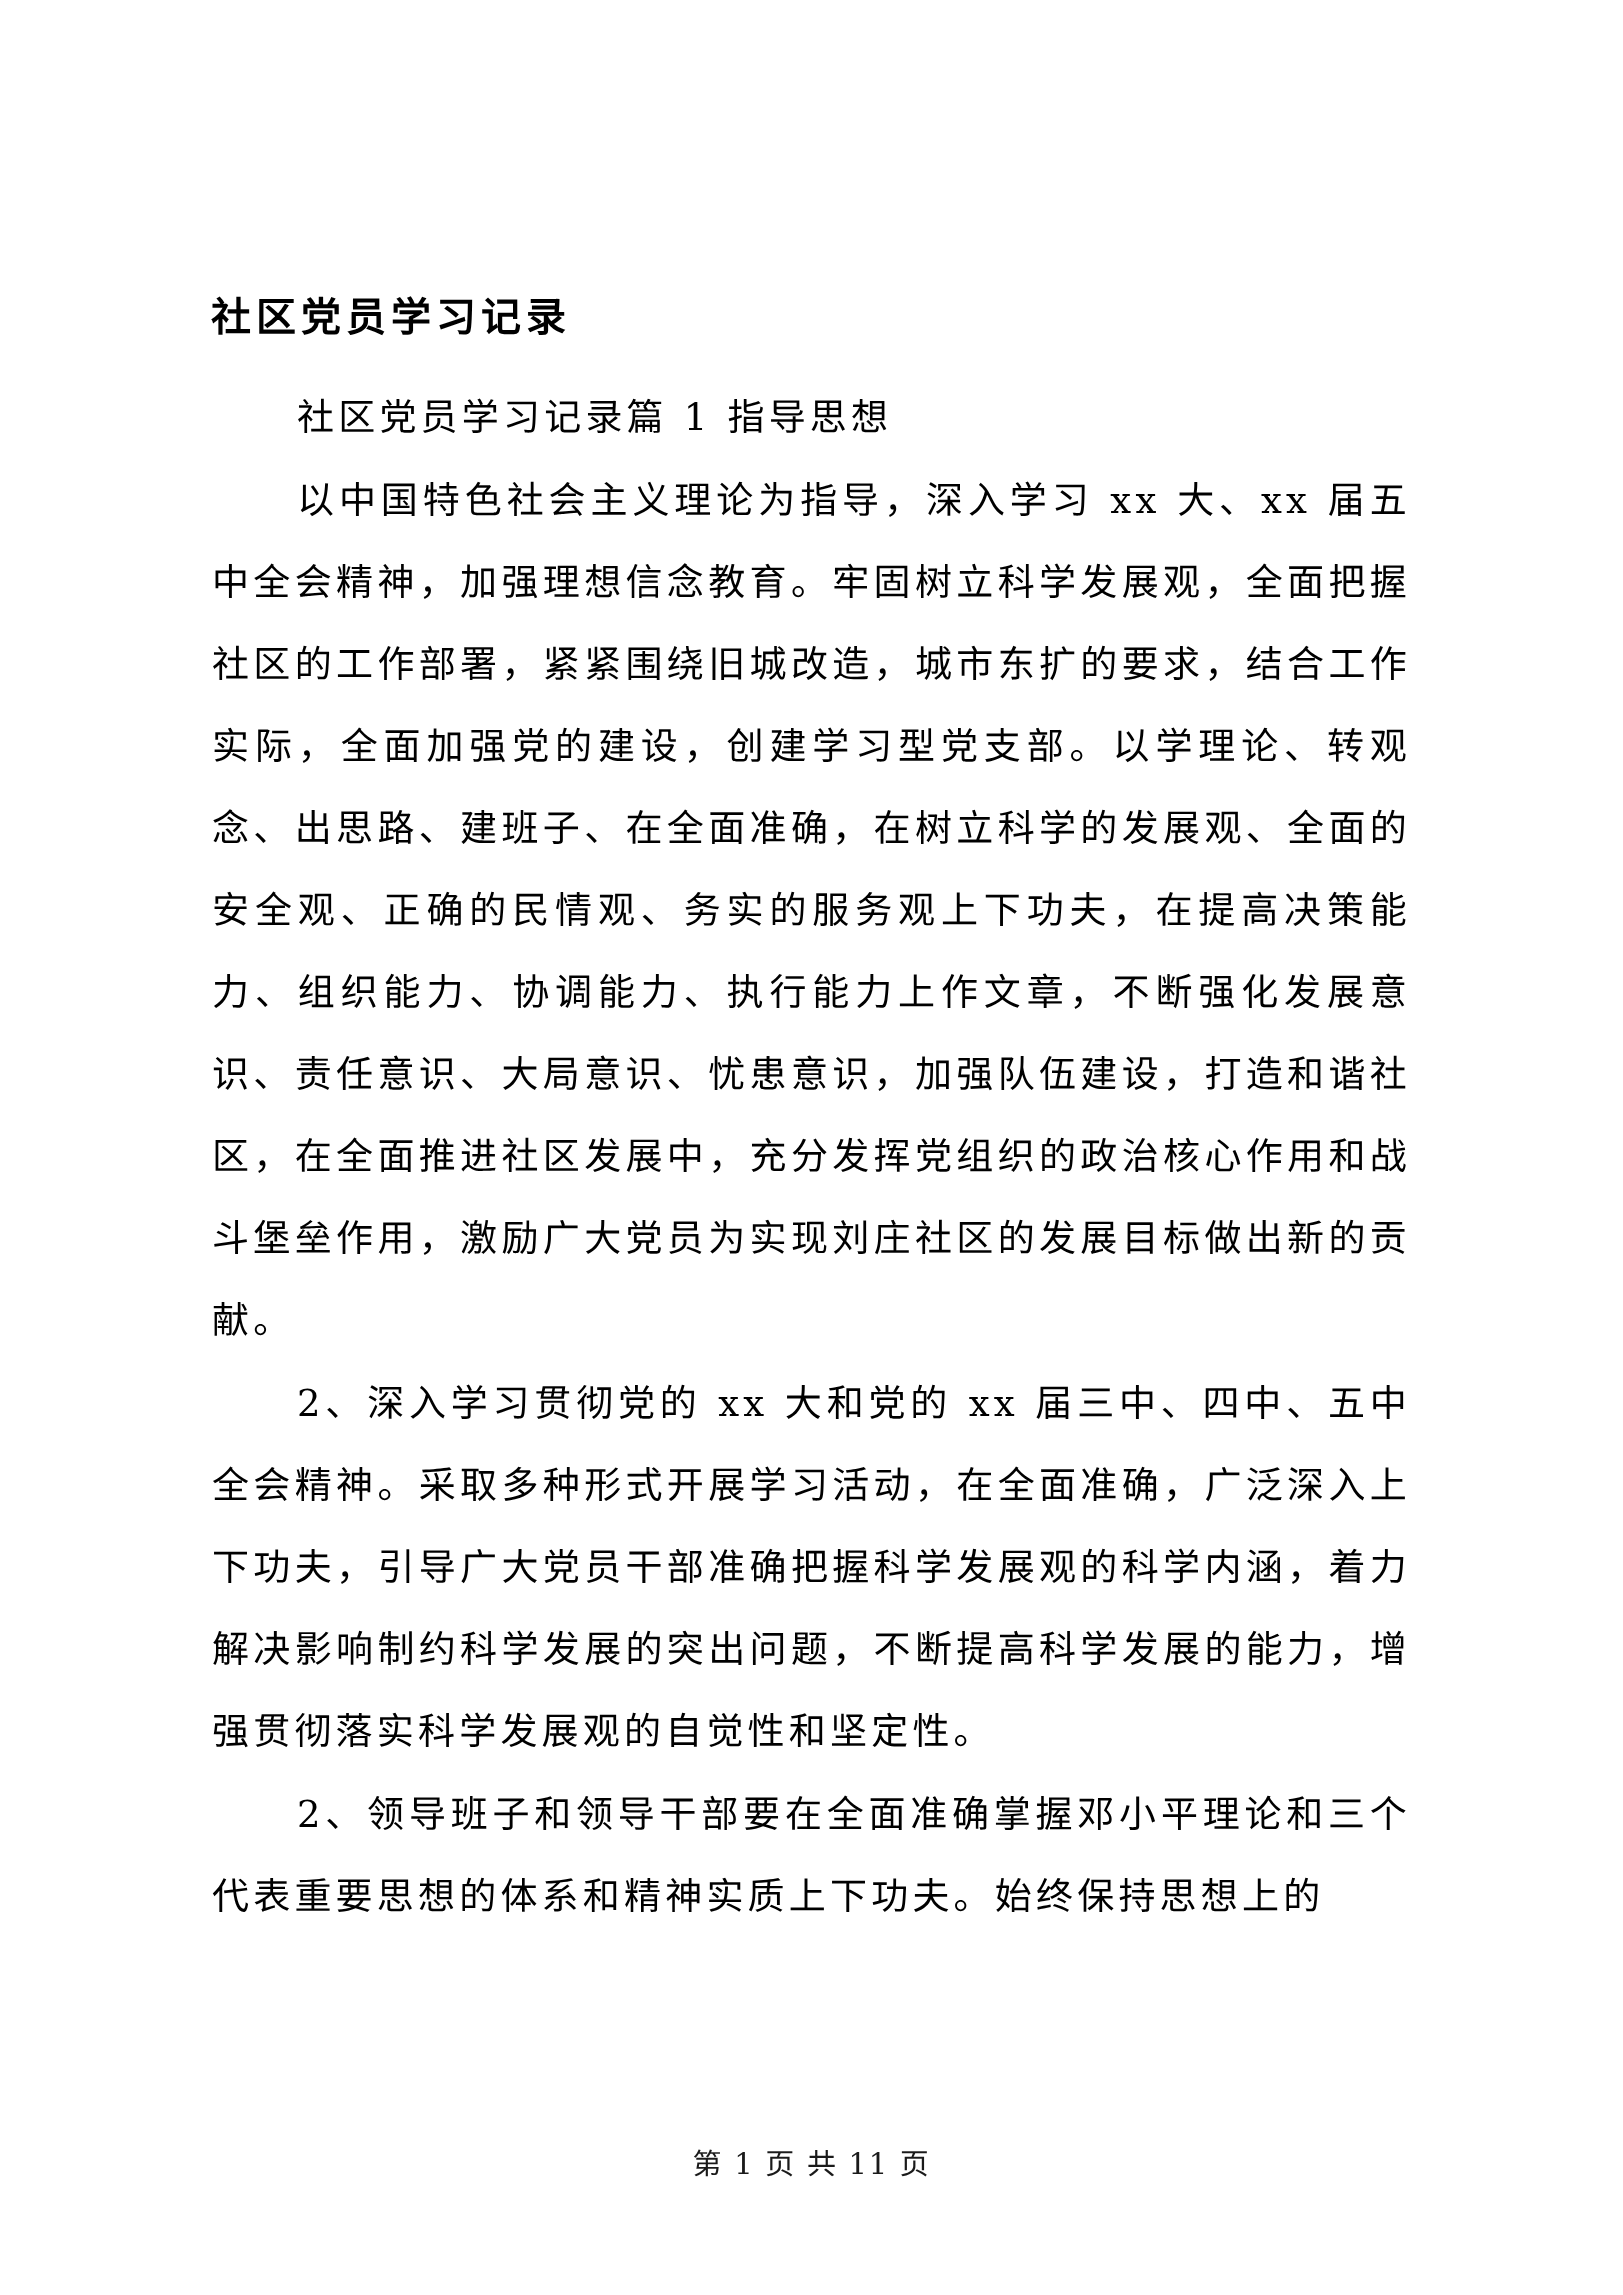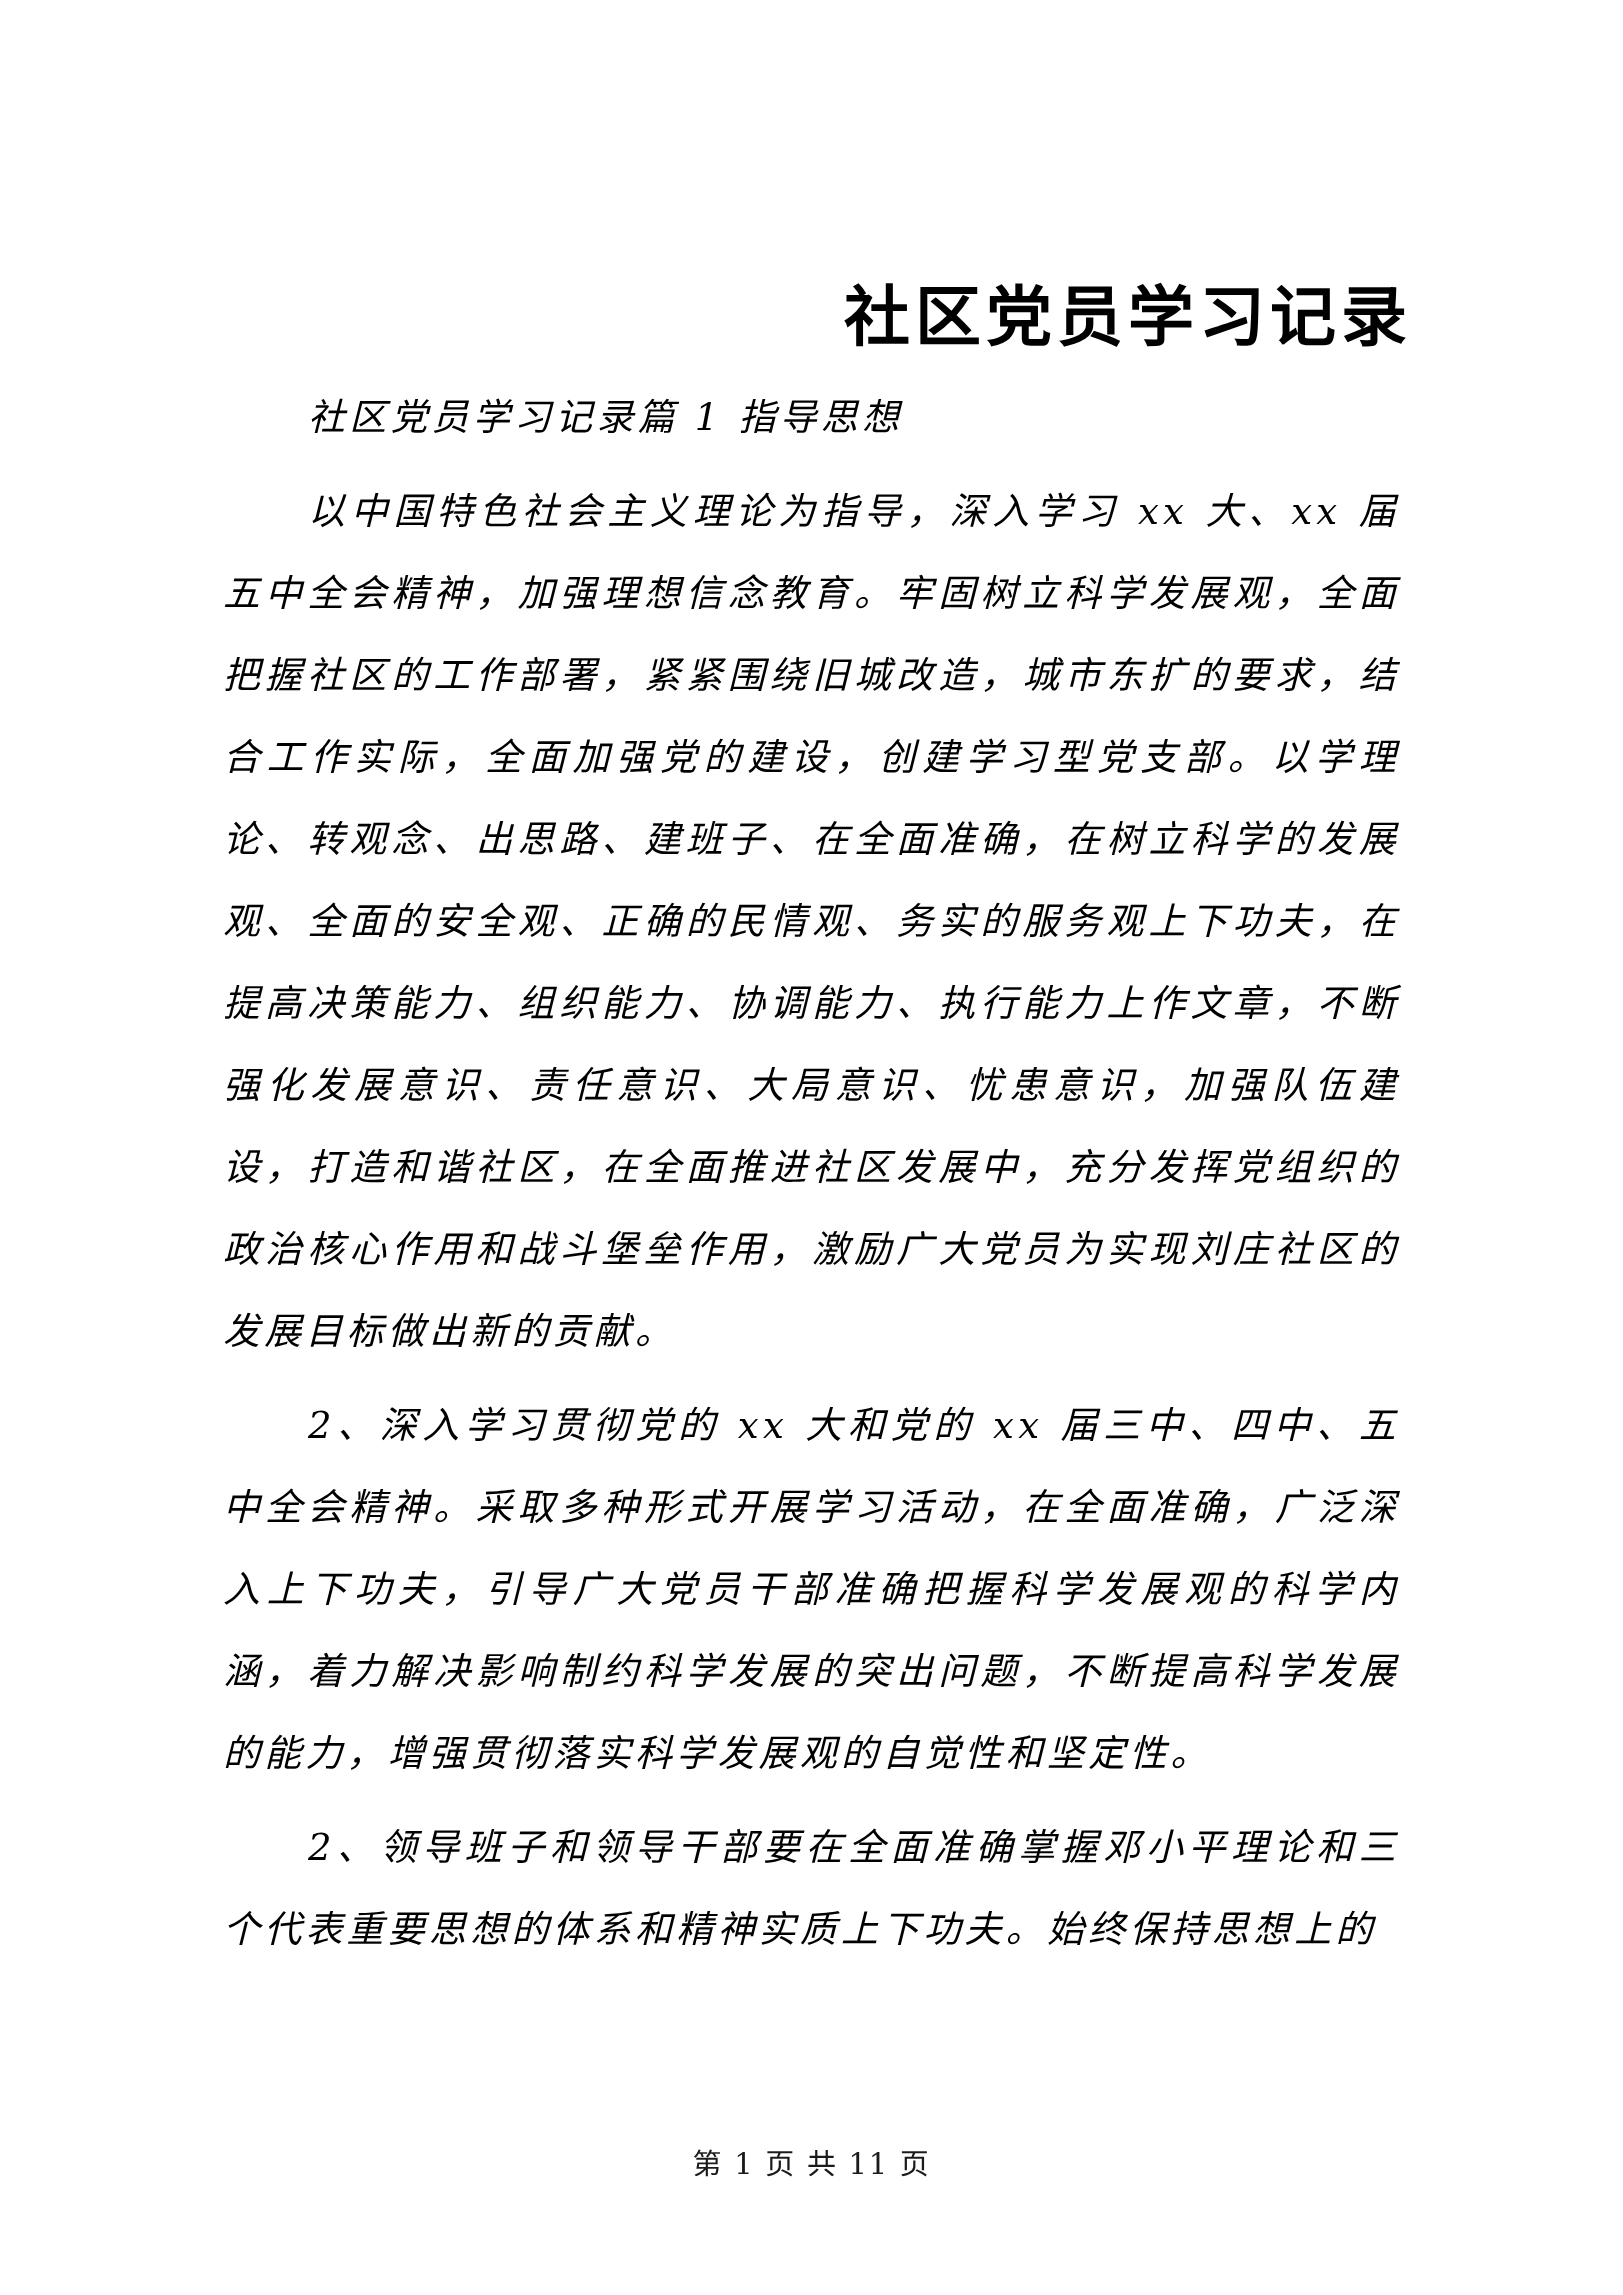--- a/index.html
+++ b/index.html
@@ -16,40 +16,39 @@
     font-family: "DejaVu Serif", "Liberation Serif", serif;
     overflow: hidden;
     box-sizing: border-box;
   }
   .content {
     box-sizing: border-box;
     padding: 0 211px;
   }
   .doc-title {
     margin: 279px 0 12px 0;
-    font-size: 66px;
+    font-size: 40px;
     line-height: 76px;
     font-weight: bold;
-    text-align: right;
+    text-align: left;
     letter-spacing: 5px;
     white-space: nowrap;
   }
   .doc-body {
     margin-top: 22px;
     font-size: 37px;
     line-height: 82px;
     letter-spacing: 4.2px;
     text-align: justify;
     text-justify: inter-ideograph;
   }
   .doc-body p {
-    margin: 12px;
+    margin: 1px;
     padding: 0;
     text-indent: 85px;
-    font-style: italic;
   }
   .page-footer {
     position: absolute;
     left: 0;
     right: 0;
     bottom: 112px;
     text-align: center;
     font-size: 29px;
     line-height: 37px;
     letter-spacing: 1.7px;

